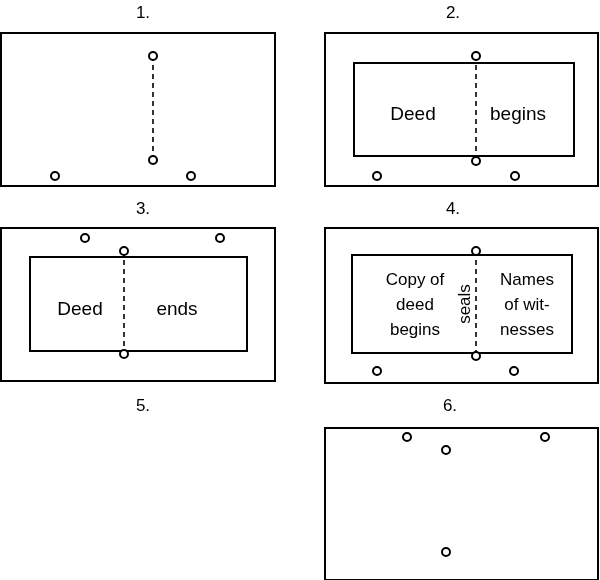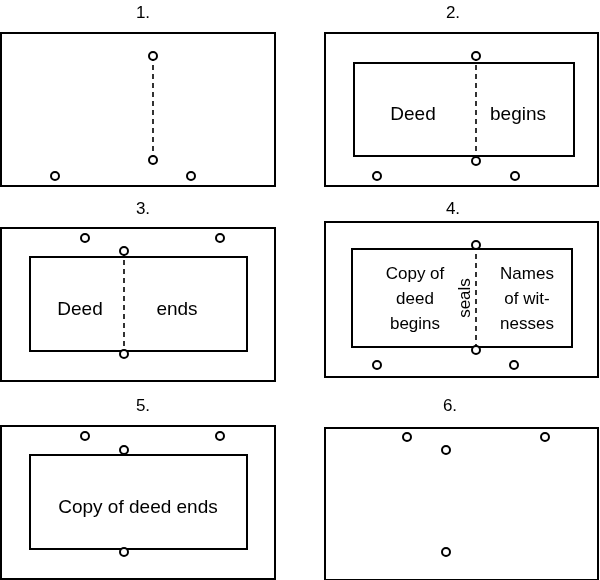--- a/index.html
+++ b/index.html
@@ -112,50 +112,39 @@
         <line class="fold-line" x1="124" y1="25" x2="124" y2="128"></line>
         <text class="panel-text" x="80" y="84" text-anchor="middle" dominant-baseline="middle">Deed</text>
         <text class="panel-text" x="177" y="84" text-anchor="middle" dominant-baseline="middle">ends</text>
         <circle class="hole" cx="85" cy="12" r="4"></circle>
         <circle class="hole" cx="220" cy="12" r="4"></circle>
         <circle class="hole" cx="124" cy="25" r="4"></circle>
         <circle class="hole" cx="124" cy="128" r="4"></circle>
       </svg>
     </div>
     <div class="panel-label" style="left: 413px; top: 199px; width: 80px;">4.</div>
-    <div class="panel" style="left: 300px; top: 220px; width: 300px; height: 160px;">
+    <div class="panel" style="left: 300px; top: 226px; width: 300px; height: 160px;">
       <svg class="panel-canvas" width="300" height="160" viewBox="0 0 300 160">
         <rect class="sheet-rect" x="25" y="2" width="273" height="155"></rect>
         <rect class="inner-rect" x="52" y="29" width="220" height="98"></rect>
         <line class="fold-line" x1="176" y1="25" x2="176" y2="130"></line>
         <text class="panel-text small" x="115" y="55" text-anchor="middle" dominant-baseline="middle">Copy of</text>
         <text class="panel-text small" x="115" y="80" text-anchor="middle" dominant-baseline="middle">deed</text>
         <text class="panel-text small" x="115" y="105" text-anchor="middle" dominant-baseline="middle">begins</text>
         <text class="panel-text rotated" x="166" y="78" text-anchor="middle" dominant-baseline="middle" transform="rotate(-90 166 78)">seals</text>
         <text class="panel-text small" x="227" y="55" text-anchor="middle" dominant-baseline="middle">Names</text>
         <text class="panel-text small" x="227" y="80" text-anchor="middle" dominant-baseline="middle">of wit-</text>
         <text class="panel-text small" x="227" y="105" text-anchor="middle" dominant-baseline="middle">nesses</text>
         <circle class="hole" cx="176" cy="25" r="4"></circle>
         <circle class="hole" cx="176" cy="130" r="4"></circle>
         <circle class="hole" cx="77" cy="145" r="4"></circle>
         <circle class="hole" cx="214" cy="145" r="4"></circle>
       </svg>
     </div>
     <div class="panel-label" style="left: 103px; top: 396px; width: 80px;">5.</div>
-    <div class="panel" style="left: 0px; top: 424px; width: 300px; height: 156px;">
-      <svg class="panel-canvas" width="300" height="156" viewBox="0 0 300 156">
-        <rect class="sheet-rect" x="1" y="2" width="274" height="153"></rect>
-        <rect class="inner-rect" x="30" y="31" width="217" height="94"></rect>
-        <text class="panel-text" x="138" y="84" text-anchor="middle" dominant-baseline="middle">Copy of deed ends</text>
-        <circle class="hole" cx="85" cy="12" r="4"></circle>
-        <circle class="hole" cx="220" cy="12" r="4"></circle>
-        <circle class="hole" cx="124" cy="26" r="4"></circle>
-        <circle class="hole" cx="124" cy="128" r="4"></circle>
-      </svg>
-    </div>
     <div class="panel-label" style="left: 410px; top: 396px; width: 80px;">6.</div>
     <div class="panel" style="left: 300px; top: 424px; width: 300px; height: 156px;">
       <svg class="panel-canvas" width="300" height="156" viewBox="0 0 300 156">
         <rect class="sheet-rect" x="25" y="4" width="273" height="152"></rect>
         <circle class="hole" cx="107" cy="13" r="4"></circle>
         <circle class="hole" cx="245" cy="13" r="4"></circle>
         <circle class="hole" cx="146" cy="26" r="4"></circle>
         <circle class="hole" cx="146" cy="128" r="4"></circle>
       </svg>
     </div>

